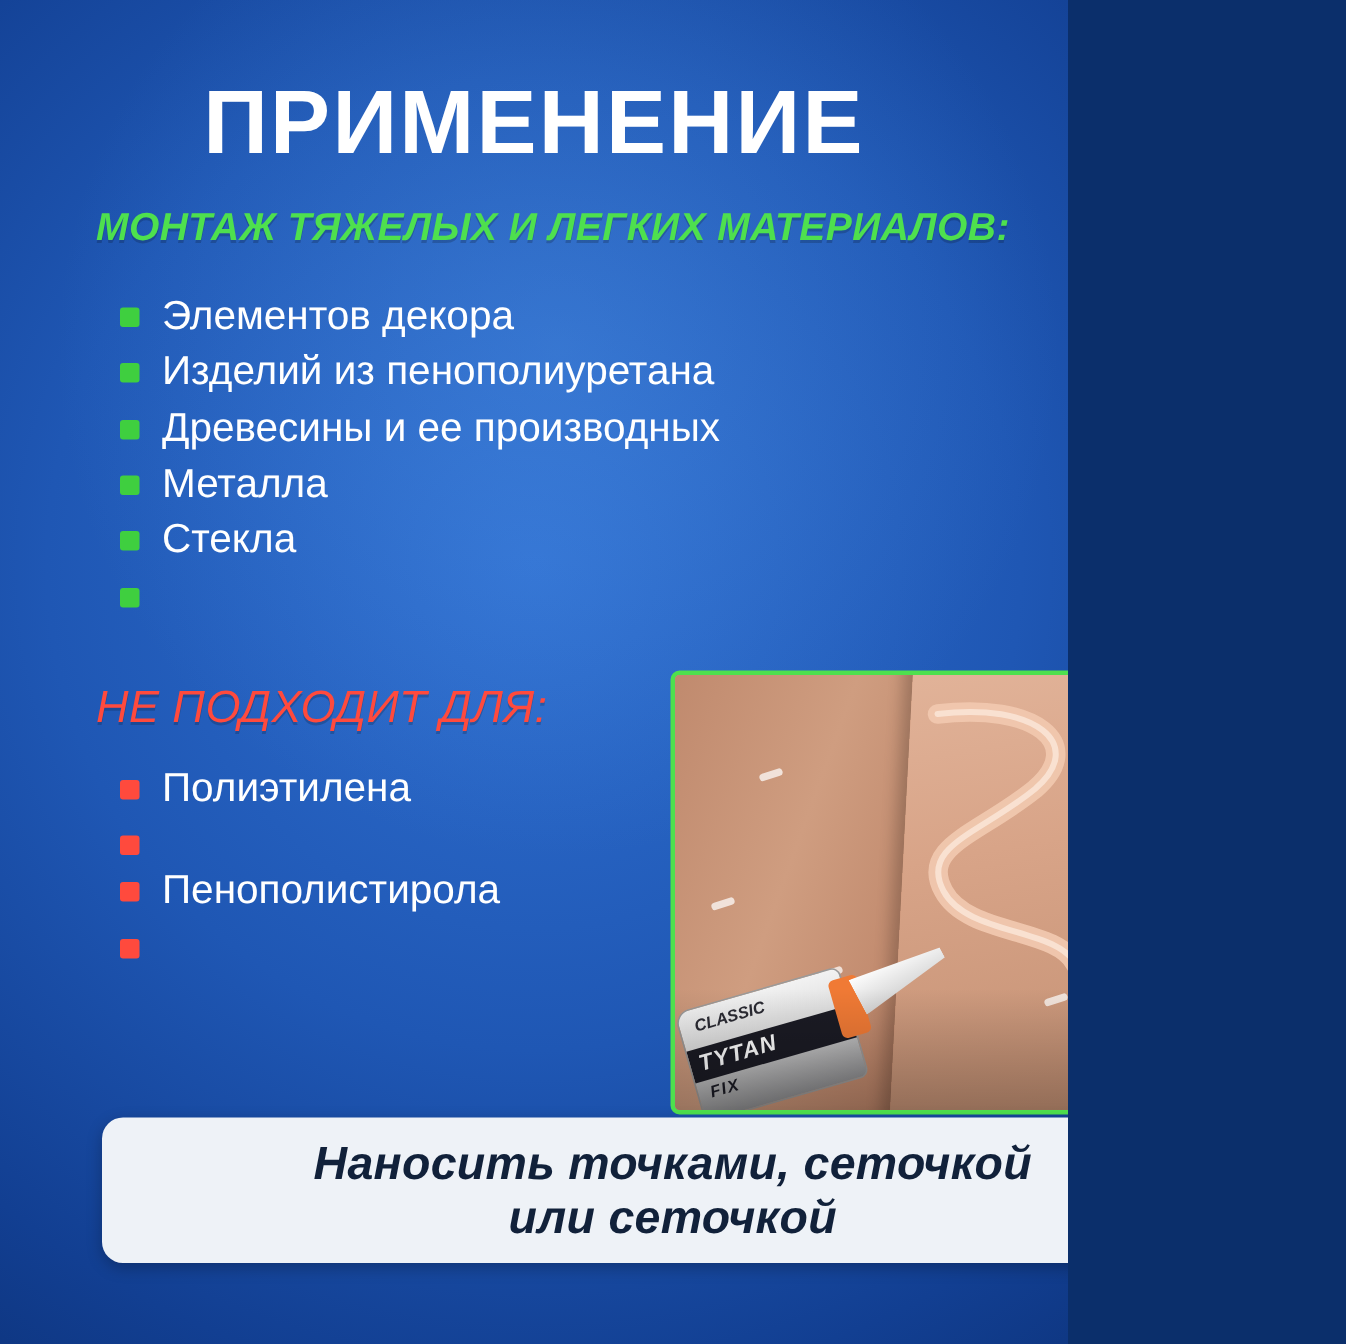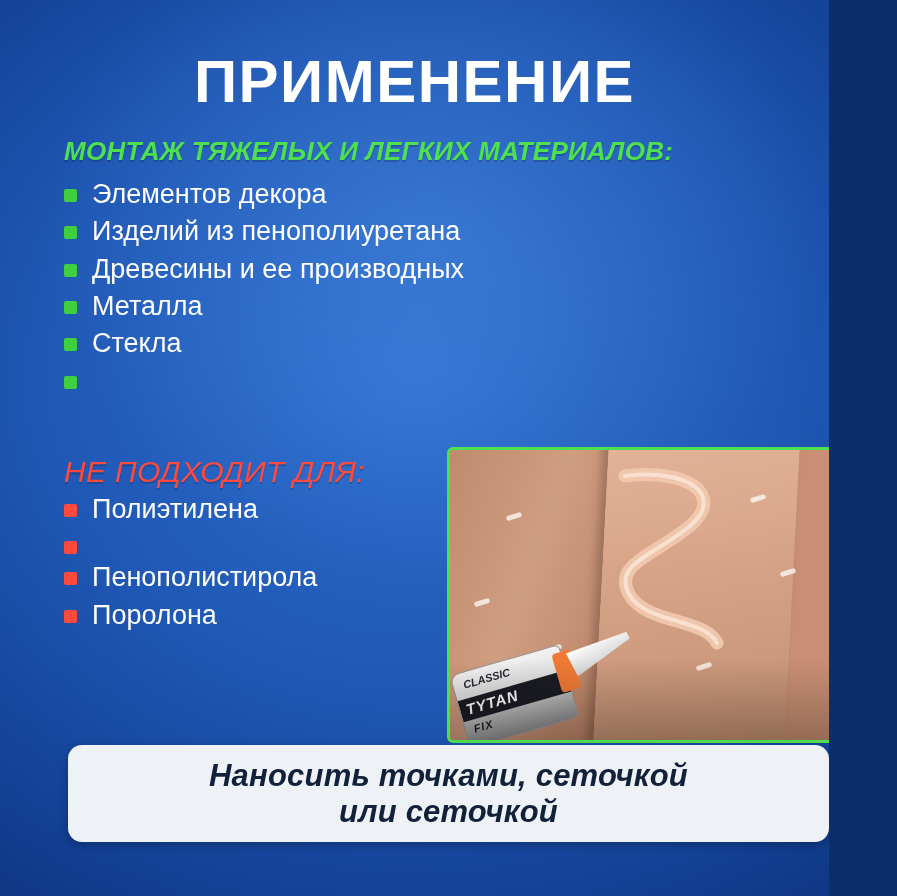--- a/index.html
+++ b/index.html
@@ -8,21 +8,21 @@
     background: #0b2f6b;
   }
   body {
     width: 897px;
     height: 896px;
     overflow: hidden;
     font-family: "Liberation Sans", sans-serif;
   }
   .poster {
     position: relative;
-    width: 829px;
+    width: 712px;
     height: 896px;
     background:
       radial-gradient(120% 95% at 50% 42%, #2f6fd0 0%, #1f57b4 38%, #123f92 65%, #0a2c6e 88%, #072254 100%);
     overflow: hidden;
   }
   .poster::before {
     content: "";
     position: absolute;
     left: -6%;
     top: -10%;
@@ -61,21 +61,21 @@
     top: 455px;
     font-size: 30px;
     font-weight: normal;
     font-style: italic;
     color: #ff4a3d;
     letter-spacing: 0.3px;
     text-shadow: 0 2px 0 rgba(0,0,0,0.18);
   }
   ul.bullets {
     list-style: none;
-    margin: 0;
+    margin: 16px;
     padding: 0;
     position: absolute;
   }
   ul.green-list { left: 64px; top: 180px; width: 800px; }
   ul.red-list { left: 64px; top: 495px; width: 420px; }
   ul.bullets li {
     display: flex;
     align-items: flex-start;
     margin-bottom: 9px;
     color: #ffffff;
@@ -294,21 +294,20 @@
     </li>
     <li>
       <span class="sq sq-red"></span>
     </li>
     <li>
       <span class="sq sq-red"></span>
       <span>Пенополистирола</span>
     </li>
     <li>
       <span class="sq sq-red"></span>
-      <span>Поролона</span>
     </li>
   </ul>
 
   <div class="photo">
     <div class="board-left"></div>
     <div class="board-main"></div>
     <div class="board-right"></div>
 
     <div class="speck" style="left:56px; top:64px;"></div>
     <div class="speck" style="left:24px; top:150px;"></div>

